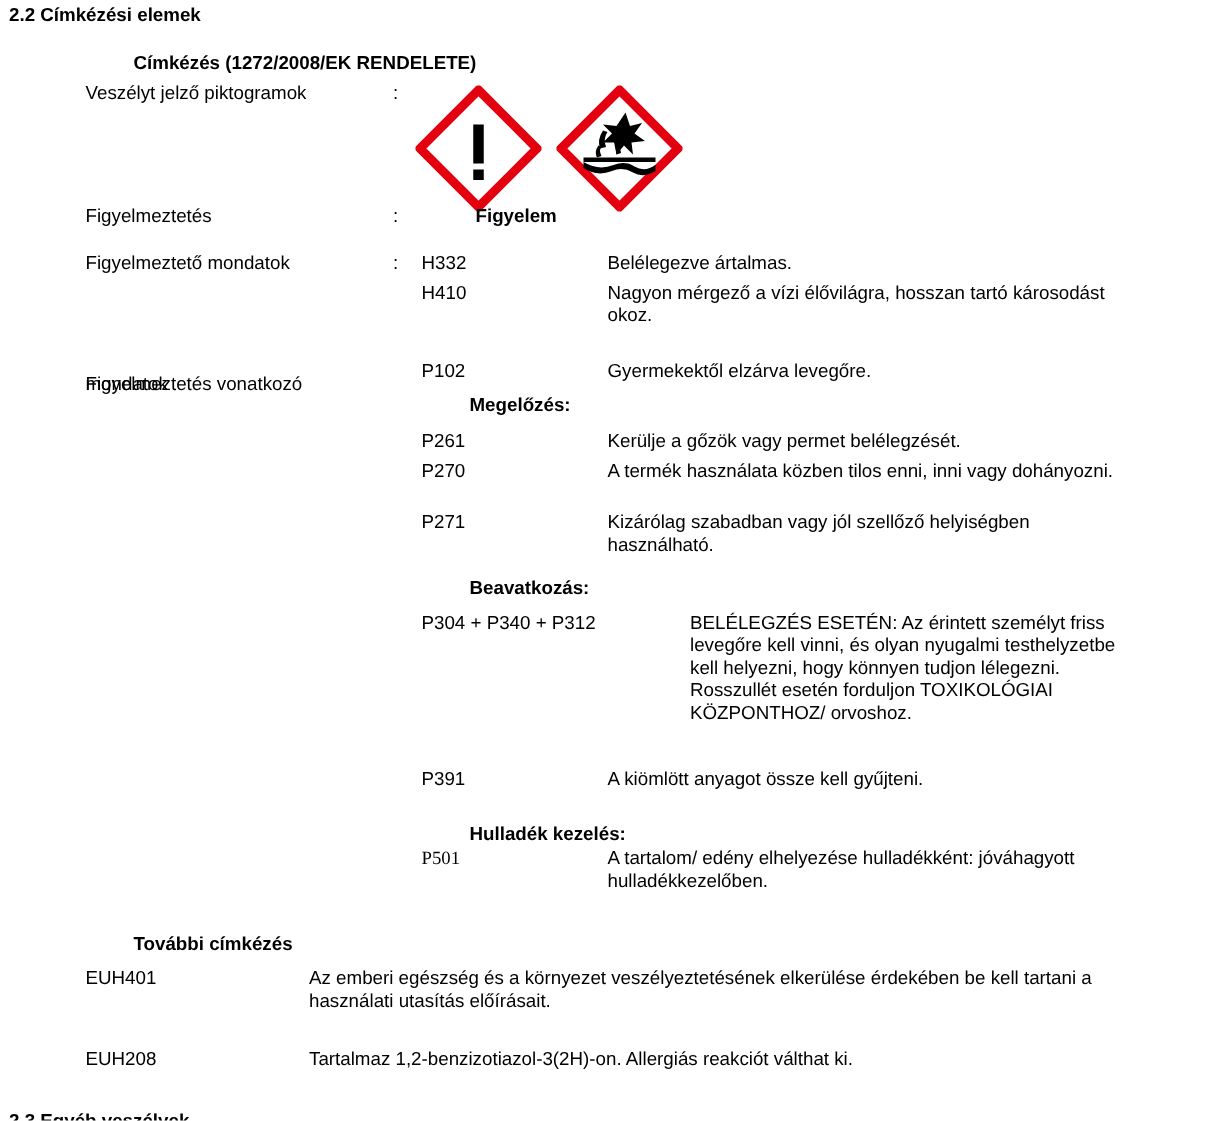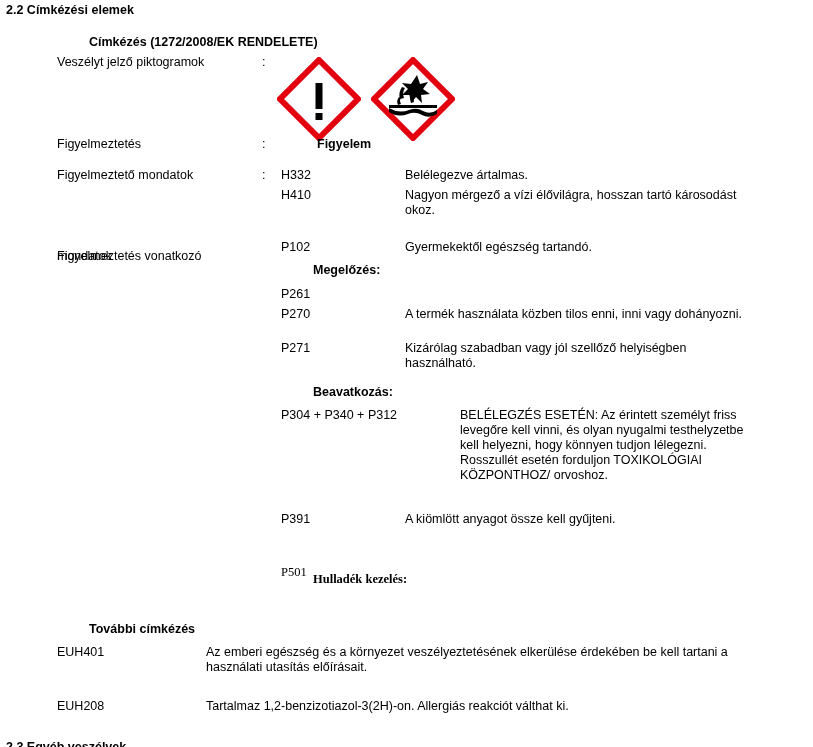--- a/index.html
+++ b/index.html
@@ -125,43 +125,45 @@
   <div class="code" style="left:281px; top:168px;text-align:center;">H332</div>
   <div class="value" style="left:369px; top:168px; width:345px;">Belélegezve ártalmas.</div>
 
   <div class="code" style="left:281px; top:188px;">H410</div>
   <div class="value" style="left:369px; top:188px; width:345px;">Nagyon mérgező a vízi élővilágra, hosszan tartó károsodást okoz.</div>
 
   <div class="label" style="left:57px; top:249px; width:200px;">Figyelmeztetés vonatkozó</div>
   <div class="label" style="left:57px; top:249px; width:200px;">mondatok</div>
 
   <div class="code" style="left:281px; top:240px;">P102</div>
-  <div class="value" style="left:369px; top:240px; width:345px;">Gyermekektől egészség tartandó.</div>
+  <div class="value" style="left:369px; top:240px; width:345px;">Gyermekektől elzárva levegőre.</div>
 
   <div class="sub-head" style="left:281px; top:263px;">Megelőzés:</div>
 
   <div class="code" style="left:281px; top:287px;">P261</div>
+  <div class="value" style="left:369px; top:287px; width:345px;">Kerülje a gőzök vagy permet belélegzését.</div>
 
   <div class="code" style="left:281px; top:307px;">P270</div>
   <div class="value" style="left:369px; top:307px; width:338px;">A termék használata közben tilos enni, inni vagy dohányozni.</div>
 
   <div class="code" style="left:281px; top:341px;">P271</div>
   <div class="value" style="left:369px; top:341px; width:330px;">Kizárólag szabadban vagy jól szellőző helyiségben használható.</div>
 
   <div class="sub-head" style="left:281px; top:385px;">Beavatkozás:</div>
 
   <div class="code" style="left:281px; top:408px;">P304 + P340 + P312</div>
   <div class="value" style="left:424px; top:408px; width:290px;">BELÉLEGZÉS ESETÉN: Az érintett személyt friss levegőre kell vinni, és olyan nyugalmi testhelyzetbe kell helyezni, hogy könnyen tudjon lélegezni. Rosszullét esetén forduljon TOXIKOLÓGIAI KÖZPONTHOZ/ orvoshoz.</div>
 
   <div class="code" style="left:281px; top:512px;">P391</div>
   <div class="value" style="left:369px; top:512px; width:345px;">A kiömlött anyagot össze kell gyűjteni.</div>
 
-  <div class="sub-head" style="left:281px; top:572px;font-family:Liberation Serif, serif;">Hulladék kezelés:</div>
+  <div class="sub-head" style="left:281px; top:549px;">Hulladék kezelés:</div>
 
   <div class="code" style="left:281px; top:565px;font-family:Liberation Serif, serif;">P501</div>
+  <div class="value" style="left:369px; top:565px; width:330px;">A tartalom/ edény elhelyezése hulladékként: jóváhagyott hulladékkezelőben.</div>
 
   <div class="sub-head" style="left:57px; top:622px;">További címkézés</div>
 
   <div class="code" style="left:57px; top:645px;">EUH401</div>
   <div class="value" style="left:170px; top:645px; width:545px;">Az emberi egészség és a környezet veszélyeztetésének elkerülése érdekében be kell tartani a használati utasítás előírásait.</div>
 
   <div class="code" style="left:57px; top:699px;">EUH208</div>
   <div class="value" style="left:170px; top:699px; width:545px;">Tartalmaz 1,2-benzizotiazol-3(2H)-on. Allergiás reakciót válthat ki.</div>
 
   <div class="bottom-cut">2.3 Egyéb veszélyek</div>

